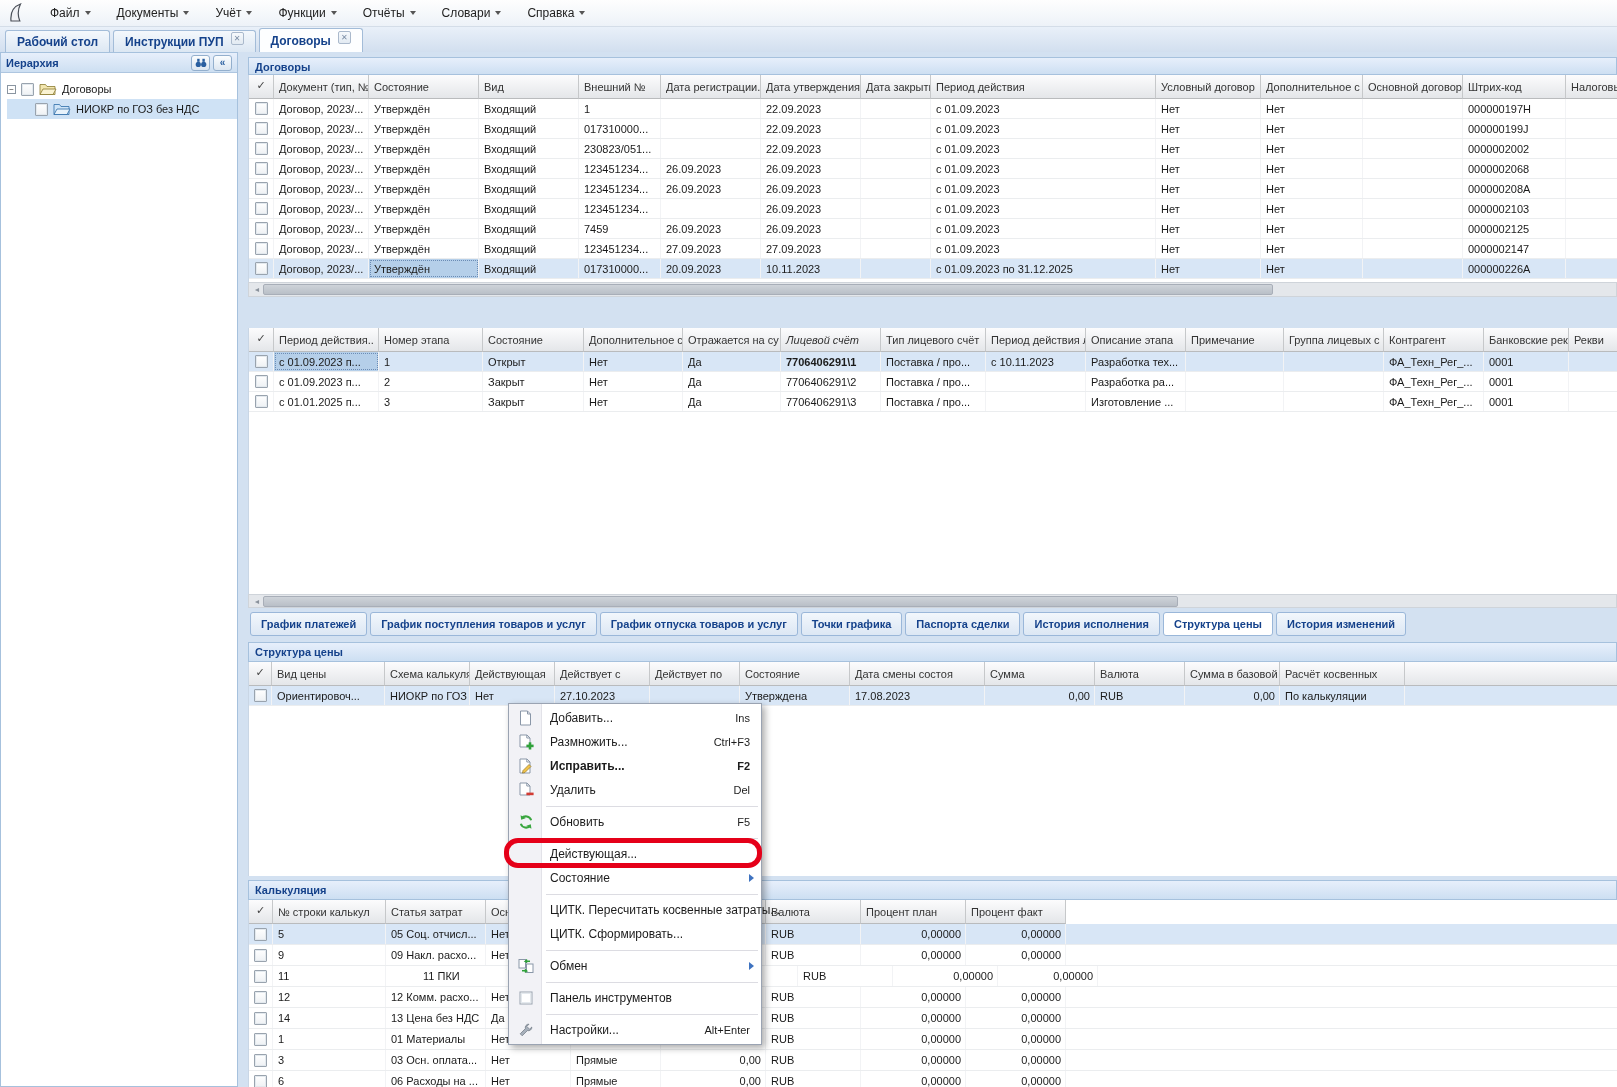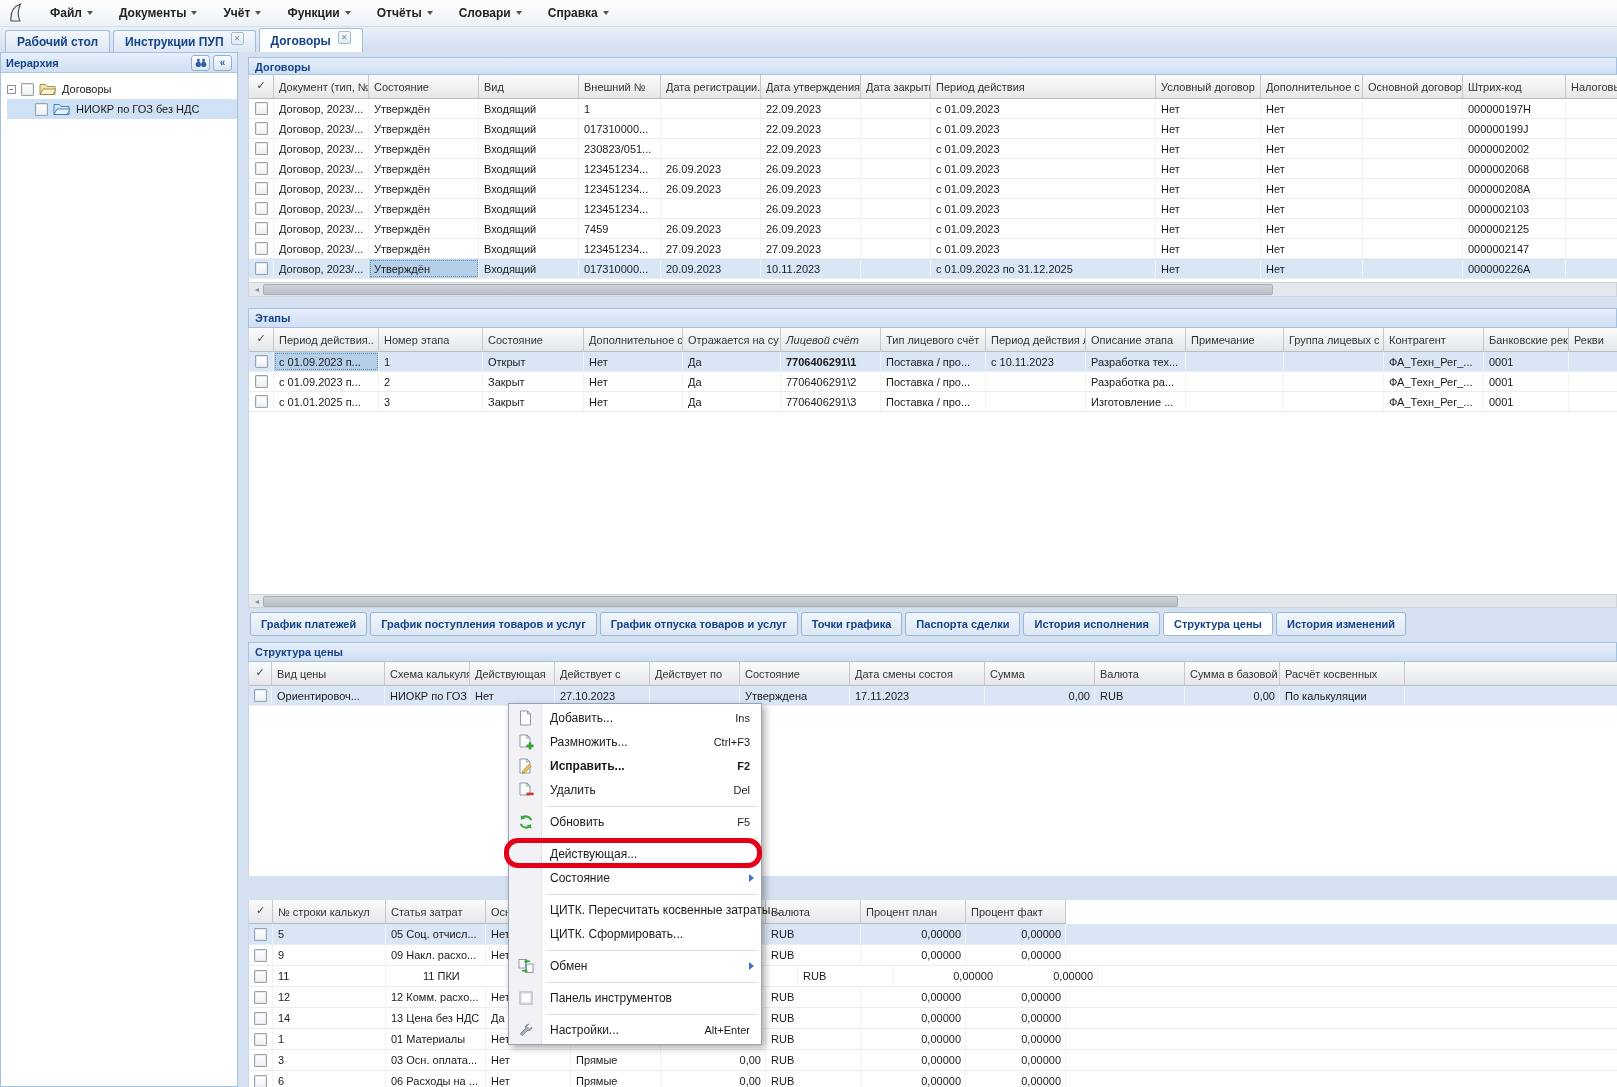--- a/index.html
+++ b/index.html
@@ -1,21 +1,21 @@
 <!DOCTYPE html>
 <html><head>
 <meta charset="utf-8">
 <style>
 *{margin:0;padding:0;box-sizing:border-box;}
 html,body{width:1617px;height:1087px;overflow:hidden;}
 body{font-family:"Liberation Sans","DejaVu Sans",sans-serif;font-size:11px;background:#fff;color:#1a1a1a;}
 
 .menubar{height:27px;display:flex;align-items:center;background:linear-gradient(#fefefe,#edf2f8);border-bottom:1px solid #d4dde8;padding-left:4px;}
 .logo{width:22px;height:22px;margin:0 8px 0 3px;display:flex;align-items:center;}
-.menu-item{display:flex;align-items:center;gap:5px;padding:4px 13px;font-size:12px;color:#222;font-weight:bold;}
+.menu-item{display:flex;align-items:center;gap:5px;padding:4px 13px;font-size:12px;color:#222;}
 .caret{width:0;height:0;border-left:3.5px solid transparent;border-right:3.5px solid transparent;border-top:4px solid #555;}
 
 .tabstrip{height:25px;background:linear-gradient(#e9f0f9,#d2dfef);display:flex;align-items:flex-end;padding-left:5px;gap:3px;}
 .tab{height:22px;display:flex;align-items:center;gap:7px;padding:0 11px;background:linear-gradient(#f4f8fc,#dce7f3);border:1px solid #a3bcd8;border-bottom:none;border-radius:3px 3px 0 0;color:#15428b;font-weight:bold;font-size:12px;}
 .tab.active{background:#fdfeff;height:24px;}
 .tab-close{width:13px;height:13px;border:1px solid #aab9cc;border-radius:2px;background:linear-gradient(#f6f9fc,#e2eaf2);color:#7b8da5;font-size:8px;line-height:11px;text-align:center;margin-top:-7px;}
 
 .content{display:flex;height:1035px;background:#d3e1f1;}
 .sidebar{width:238px;background:#fff;border:1px solid #a6c1dd;display:flex;flex-direction:column;flex:none;}
 .splitter{width:10px;flex:none;background:#d3e1f1;}
@@ -342,21 +342,20 @@
           <div class="g-cell" style="width: 100px;"></div>
           <div class="g-cell" style="width: 103px;">000000226A</div>
           <div class="g-cell" style="width: 100px;"></div>
         </div>
       </div>
     <div class="hscroll" style="top:230px;">
       <span class="hs-arrow">◄</span>
       <span class="hs-thumb" style="width:1010px;"></span>
     </div>
 
-    <div class="sect-title" style="top:256px;height:20px;"><span>Этапы</span></div>
     <div class="grid" style="top:276px;height:266px;">
         <div class="g-head">
           <div class="g-hcell g-check" style="width: 25px;">✓</div>
           <div class="g-hcell" style="width: 105px;">Период действия..</div>
           <div class="g-hcell" style="width: 104px;">Номер этапа</div>
           <div class="g-hcell" style="width: 101px;">Состояние</div>
           <div class="g-hcell" style="width: 99px;">Дополнительное с</div>
           <div class="g-hcell" style="width: 98px;">Отражается на су</div>
           <div class="g-hcell" style="width: 100px; font-style: italic;">Лицевой счёт</div>
           <div class="g-hcell" style="width: 105px;">Тип лицевого счёт</div>
@@ -462,28 +461,29 @@
         <div class="g-row sel">
           <div class="g-cell g-check" style="width: 23px;">
             <span class="cbx"></span>
           </div>
           <div class="g-cell" style="width: 113px;">Ориентировоч...</div>
           <div class="g-cell" style="width: 85px;">НИОКР по ГОЗ ...</div>
           <div class="g-cell" style="width: 85px;">Нет</div>
           <div class="g-cell" style="width: 95px;">27.10.2023</div>
           <div class="g-cell" style="width: 90px;"></div>
           <div class="g-cell" style="width: 110px;">Утверждена</div>
-          <div class="g-cell" style="width: 135px;">17.11.2023</div>
+          <div class="g-cell" style="width: 135px;">17.08.2023</div>
           <div class="g-cell" style="width: 110px; text-align: right;">0,00</div>
           <div class="g-cell" style="width: 90px;">RUB</div>
           <div class="g-cell" style="width: 95px; text-align: right;">0,00</div>
           <div class="g-cell" style="width: 125px;">По калькуляции</div>
         </div>
       </div>
 
+    <div class="sect-title" style="top:828px;height:20px;"><span>Калькуляция</span></div>
     <div class="grid rh21" style="top:848px;height:192px;">
         <div class="g-head">
           <div class="g-hcell g-check" style="width: 24px;">✓</div>
           <div class="g-hcell" style="width: 113px;">№ строки калькул</div>
           <div class="g-hcell" style="width: 100px;">Статья затрат</div>
           <div class="g-hcell" style="width: 85px;">Осн</div>
           <div class="g-hcell" style="width: 90px;"></div>
           <div class="g-hcell" style="width: 105px;"></div>
           <div class="g-hcell" style="width: 95px;">Валюта</div>
           <div class="g-hcell" style="width: 105px;">Процент план</div>

